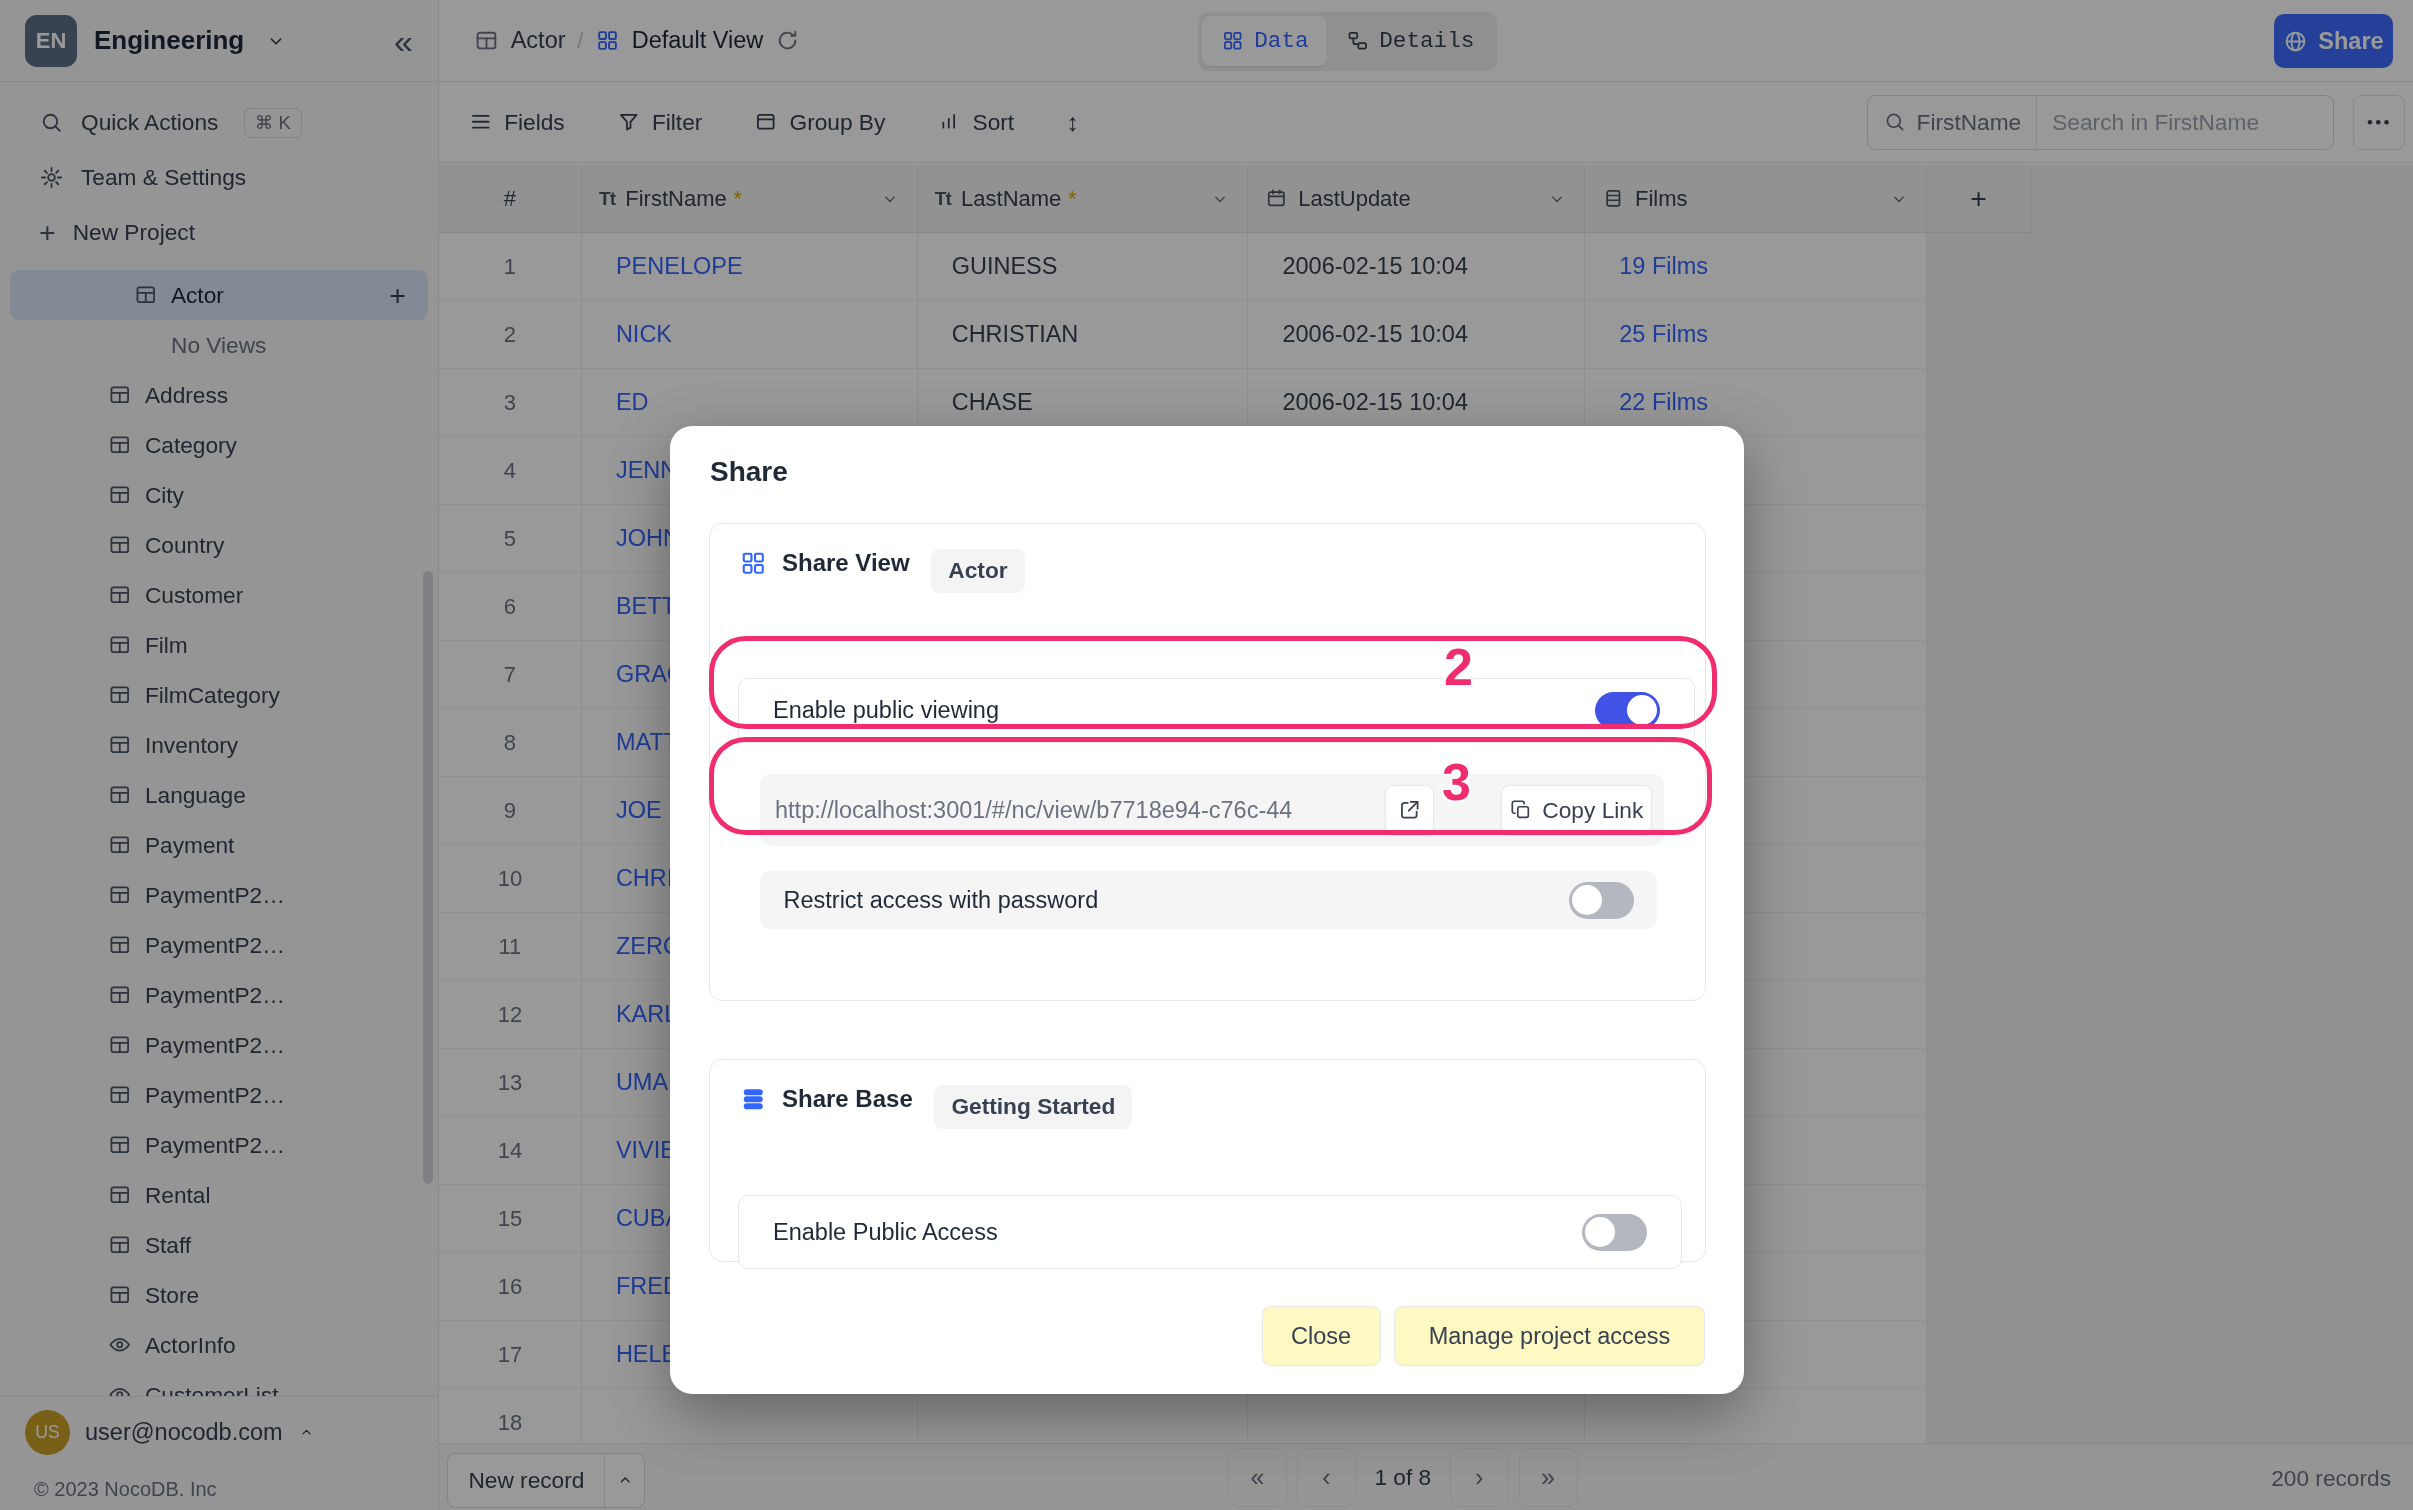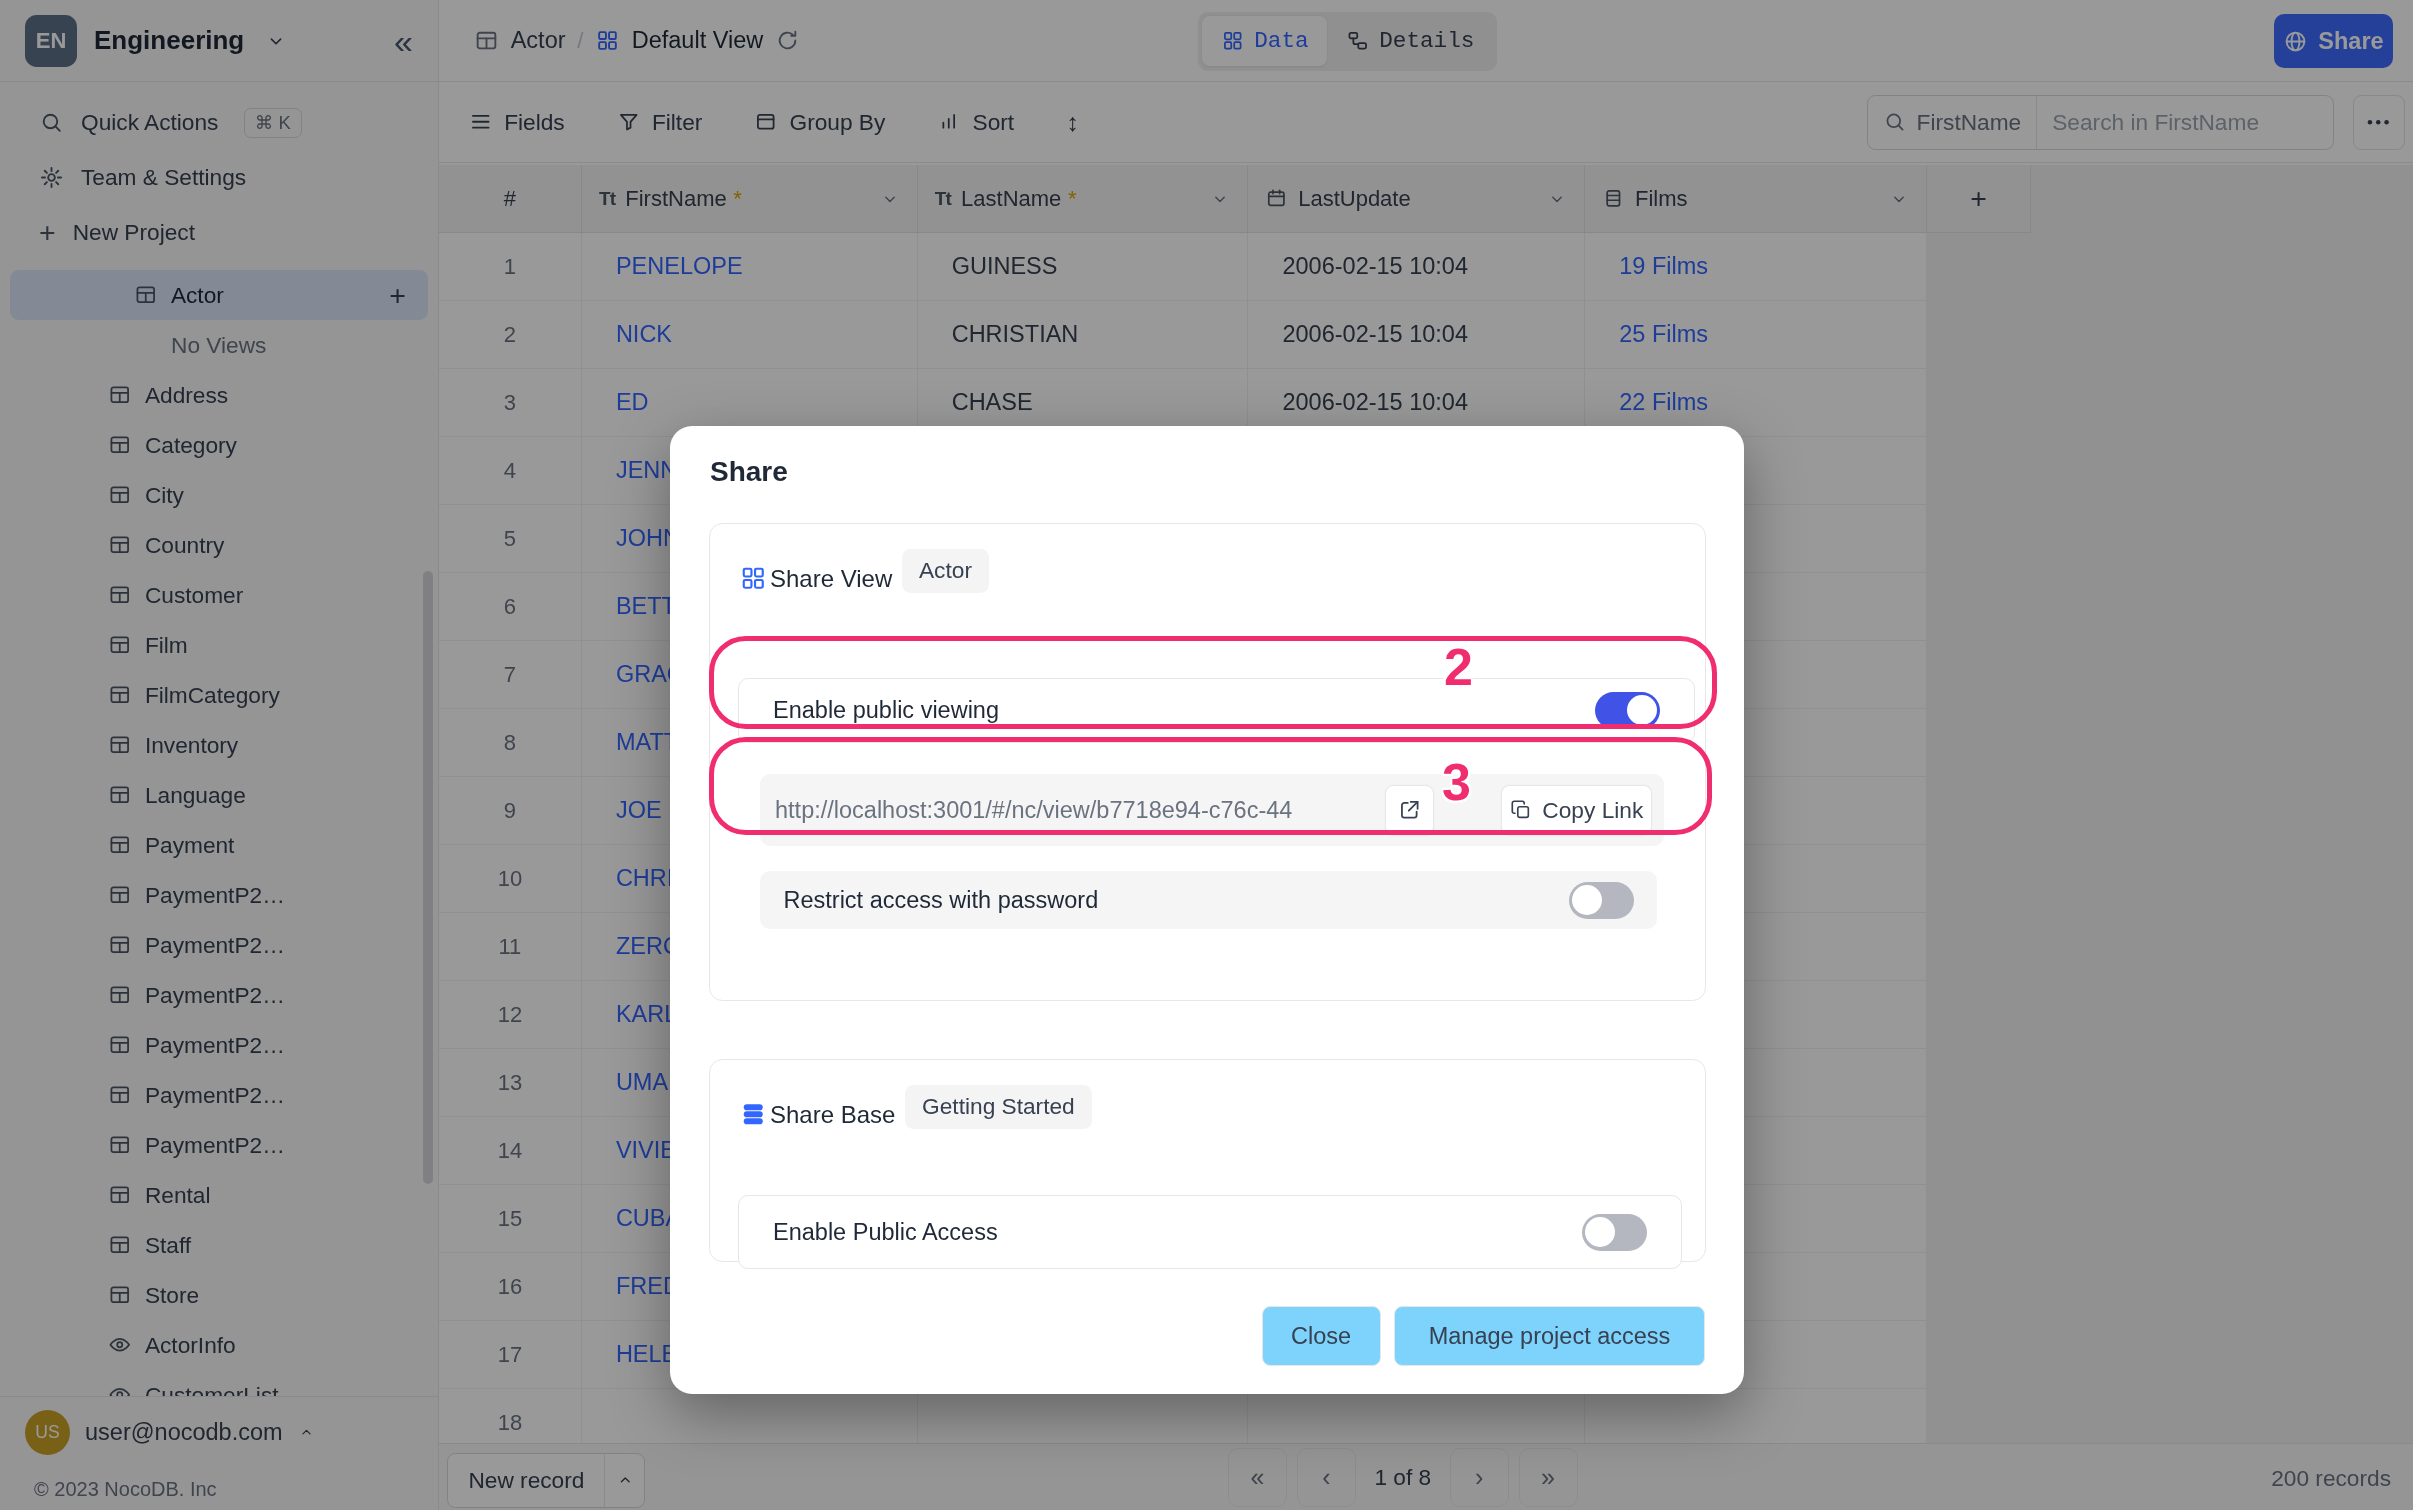--- a/index.html
+++ b/index.html
@@ -87,41 +87,41 @@
   .pcount{font-size:22.7px;color:#374151;padding:0 8.4px;}
   .reccount{position:absolute;right:22px;top:0;height:68px;display:flex;align-items:center;font-size:22.7px;color:#6B7280;}
 
   
   .overlay{position:absolute;inset:0;background:rgba(0,0,0,0.4);z-index:10;}
   .modal{position:absolute;left:670px;top:426px;width:1074px;height:968px;background:#fff;border-radius:22px;z-index:20;box-shadow:0 20px 59px rgba(0,0,0,.35);}
   .m-title{position:absolute;left:40px;top:30px;font-size:28px;font-weight:600;color:#1F2937;}
   .m-sec{position:absolute;left:39px;width:997px;border:0.8px solid #E7E7E9;border-radius:13.4px;background:#fff;}
   .sec-view{top:97px;height:478px;}
   .sec-base{top:633px;height:203px;}
-  .sec-head{position:absolute;left:28.5px;top:25px;display:flex;align-items:flex-end;gap:3px;}
+  .sec-head{position:absolute;left:28.5px;top:25px;display:flex;align-items:flex-start;gap:15px;font-weight:bold;}
   .sec-head .shicon{font-size:28.5px;color:#3366FF;display:flex;}
   .sec-head .shlbl{font-size:24px;color:#1F2937;}
   .chip{background:#F4F4F5;border-radius:8.4px;padding:8.4px 17px;font-size:22.7px;color:#374151;margin-left:6.7px;}
   .m-row{position:absolute;display:flex;align-items:center;justify-content:space-between;border-radius:10px;margin-top:24px;}
   .m-row .rlbl{font-size:23.5px;color:#1F2937;}
   .row-public{left:28px;top:130px;width:957px;height:65px;border:0.8px solid #E7E7E9;background:#fff;padding:0 34px;}
   .row-url{left:50px;top:226px;width:904px;height:72px;background:#F5F5F6;padding:0 11.7px 0 15px;justify-content:flex-start;}
   .urltext{flex:1;font-size:23.5px;color:#6B7280;white-space:nowrap;overflow:hidden;margin-right:13.4px;}
   .sqbtn{width:49px;height:50px;background:#fff;border:0.8px solid #E5E7EB;border-radius:8.4px;display:flex;align-items:center;justify-content:center;font-size:23.5px;color:#374151;box-shadow:0 0.8px 1.7px rgba(0,0,0,.05);flex:none;}
   .copybtn{width:151px;height:50px;background:#fff;border:0.8px solid #E5E7EB;border-radius:8.4px;display:flex;align-items:center;justify-content:center;gap:10px;font-size:22.7px;color:#374151;box-shadow:0 0.8px 1.7px rgba(0,0,0,.05);flex:none;margin-left:67px;}
   .copybtn .cicon{font-size:22px;display:flex;}
   .row-pass{left:50px;top:323px;width:897px;height:58px;background:#F5F5F6;padding:0 23.5px;}
   .row-dl{left:50px;top:408px;width:897px;height:58px;background:#F5F5F6;padding:0 23.5px;}
   .row-access{left:28px;top:111px;width:944px;height:74px;border:0.8px solid #E7E7E9;background:#fff;padding:0 34px;}
   .toggle{width:65px;height:37px;border-radius:18.5px;background:#B4B7BF;position:relative;flex:none;}
   .toggle::after{content:"";position:absolute;left:3.4px;top:3.4px;width:30px;height:30px;border-radius:50%;background:#fff;}
   .toggle.on{background:#4053E6;}
   .toggle.on::after{left:auto;right:3.4px;}
   .m-foot{position:absolute;right:39px;top:880px;display:flex;gap:13.4px;}
-  .mbtn{height:60px;border:0.8px solid #E5E7EB;border-radius:8.4px;background:#7dd3fc;display:flex;align-items:center;justify-content:center;font-size:23.5px;color:#374151;}
+  .mbtn{height:60px;border:0.8px solid #E5E7EB;border-radius:8.4px;background:#fef9c3;display:flex;align-items:center;justify-content:center;font-size:23.5px;color:#374151;}
   .mbtn.close{width:119px;}
   .mbtn.manage{width:311px;}
 
   .annot-rect{position:absolute;border:5px solid #F02D6E;border-radius:37px;z-index:30;}
   .ar1{left:39px;top:210px;width:1008px;height:93px;}
   .ar2{left:39px;top:311px;width:1003px;height:98px;}
   .annot-num{position:absolute;z-index:31;font-size:52px;font-weight:700;color:#F02D6E;
      text-shadow:0 0 5px #fff,0 0 5px #fff,1.7px 1.7px 0 #fff,-1.7px -1.7px 0 #fff,1.7px -1.7px 0 #fff,-1.7px 1.7px 0 #fff;}
   .an2{left:774px;top:211px;}
   .an3{left:772px;top:326px;}

